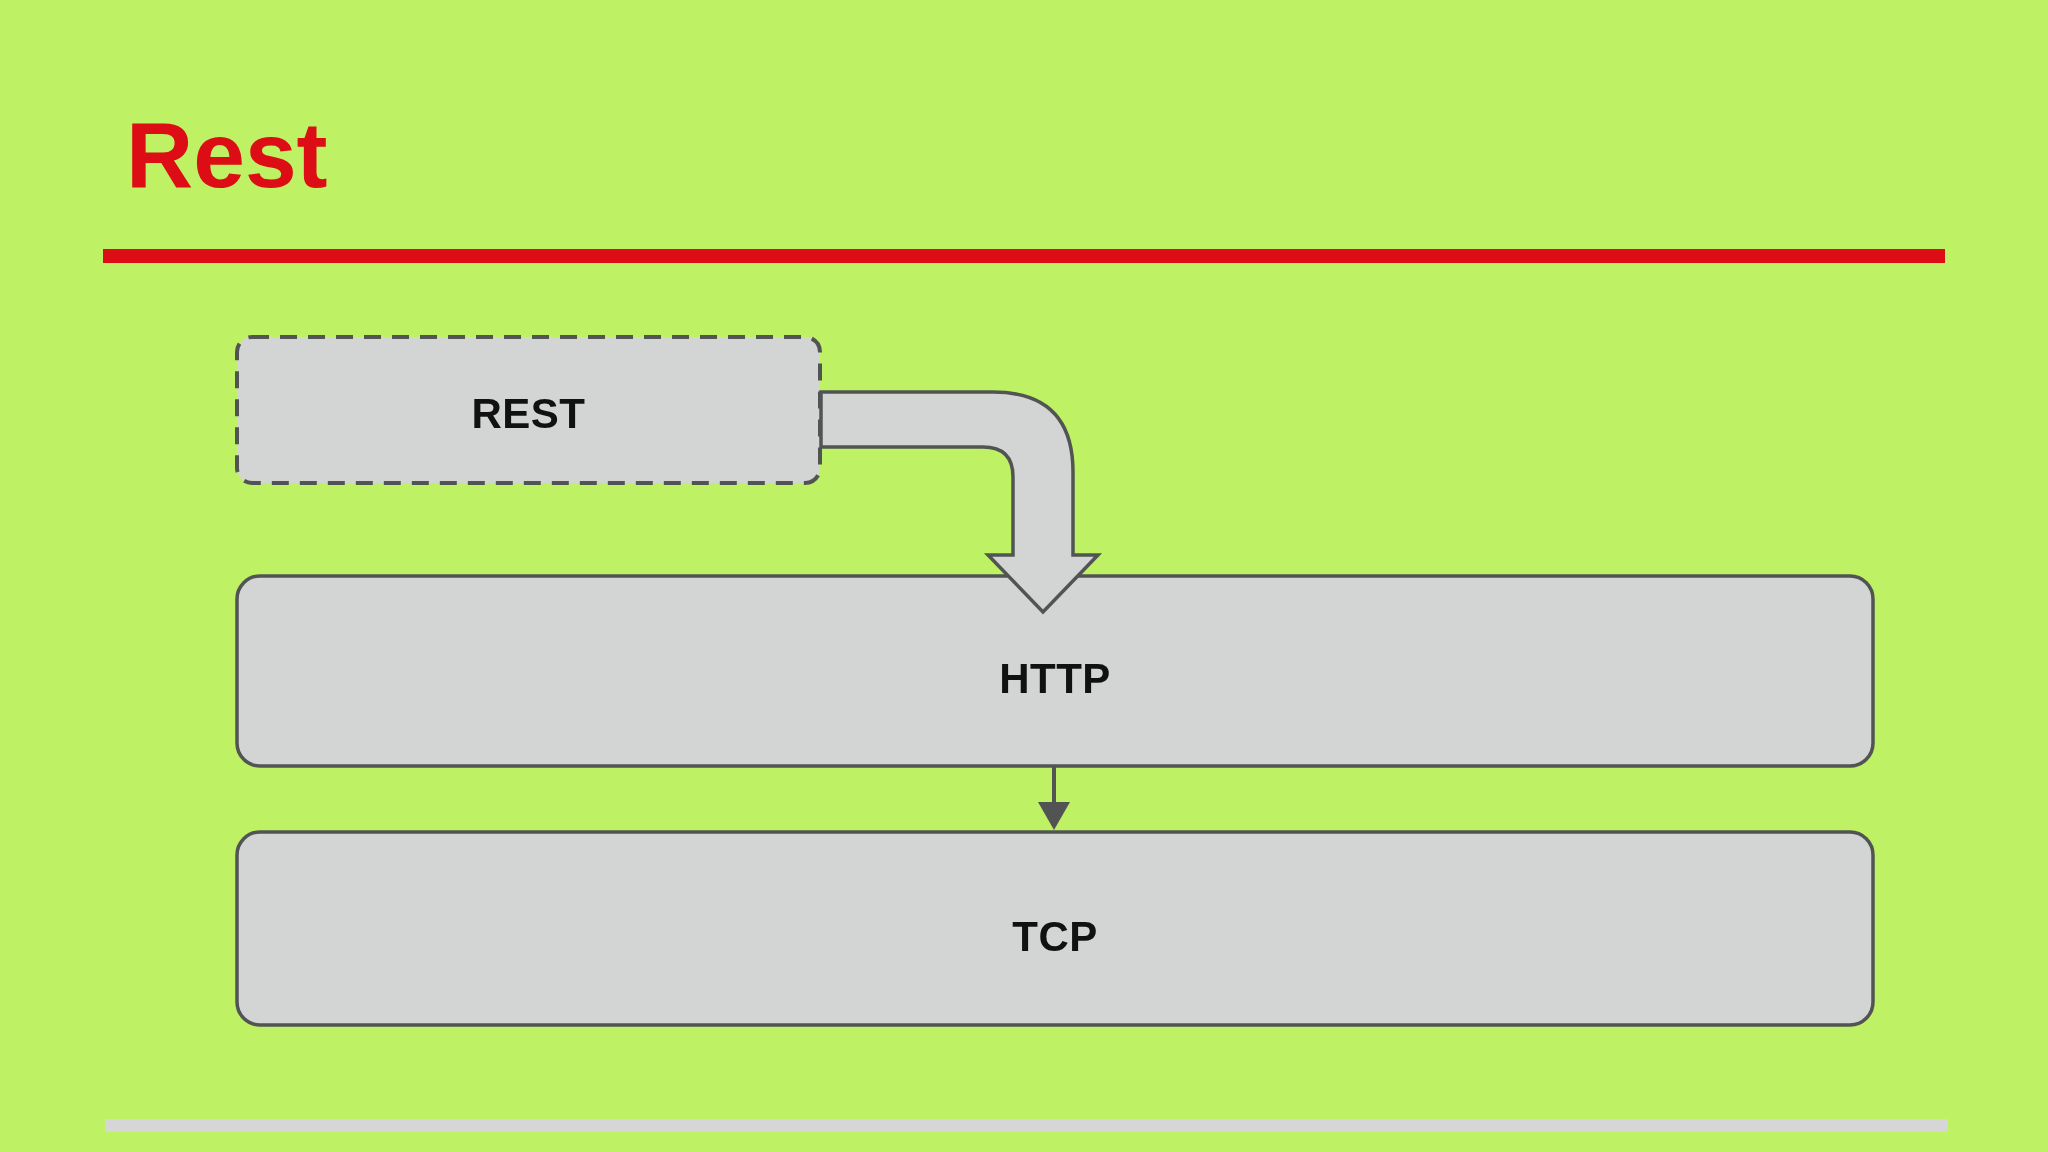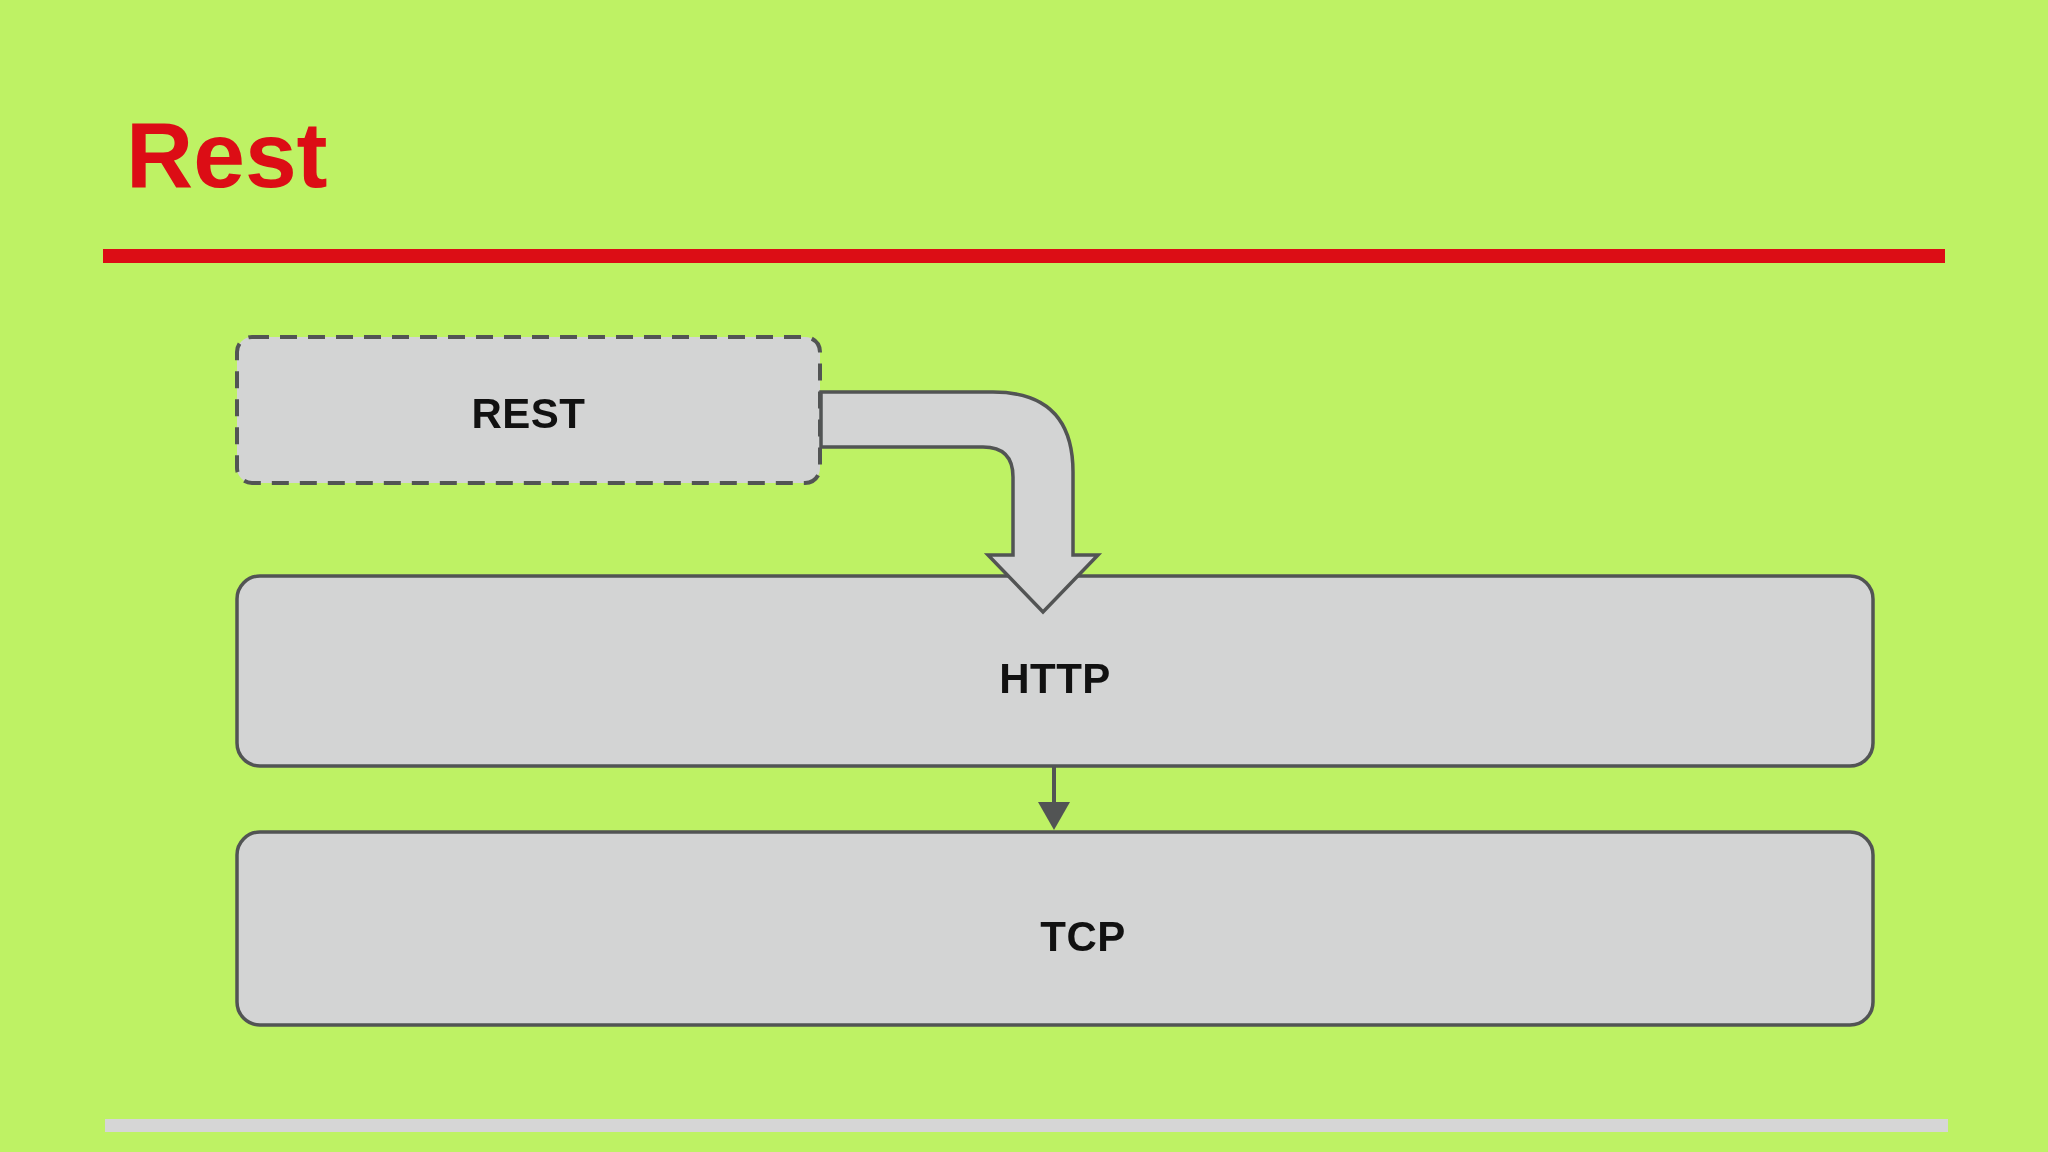--- a/index.html
+++ b/index.html
@@ -47,21 +47,21 @@
     align-items: center;
     justify-content: center;
     font-size: 42px;
     font-weight: 700;
     color: #111111;
     letter-spacing: 0.5px;
     pointer-events: none;
   }
   .label-rest { left: 237px; top: 341px; width: 583px; height: 146px; }
   .label-http { left: 237px; top: 584px; width: 1636px; height: 190px; text-align: right; }
-  .label-tcp  { left: 237px; top: 840px; width: 1636px; height: 193px; margin-left: 28px; }
+  .label-tcp  { left: 237px; top: 840px; width: 1636px; height: 193px; }
   .footer-bar {
     position: absolute;
     left: 105px;
     top: 1119px;
     width: 1843px;
     height: 13px;
     background: #d6d6d6;
   }
 </style>
 </head>

